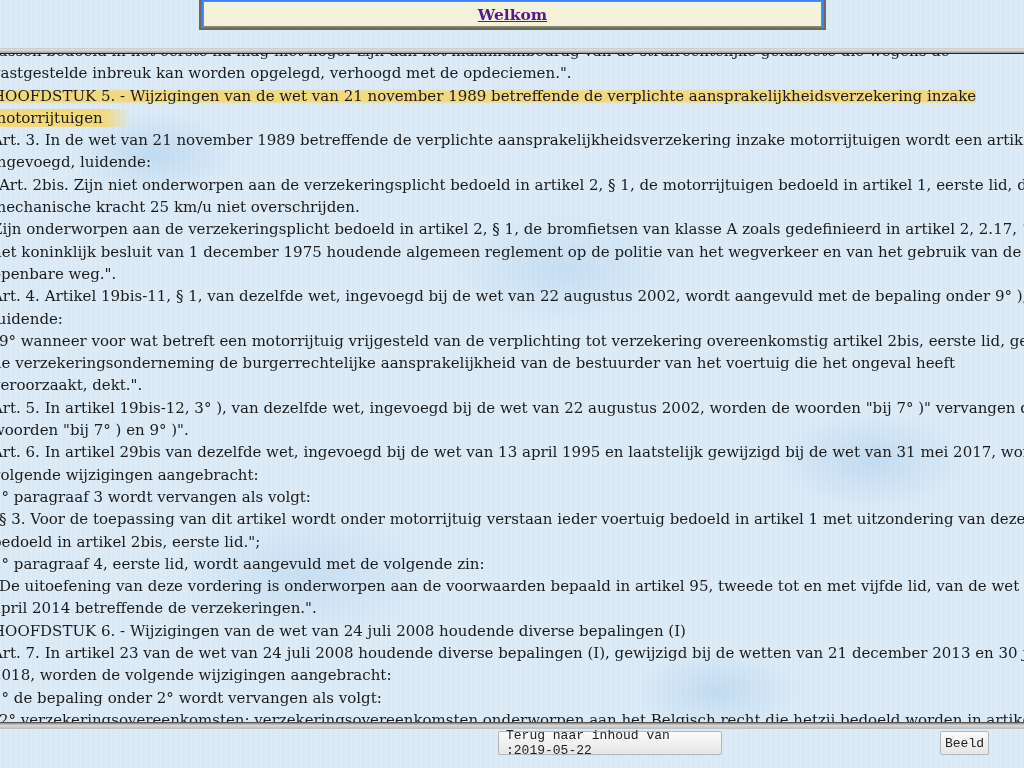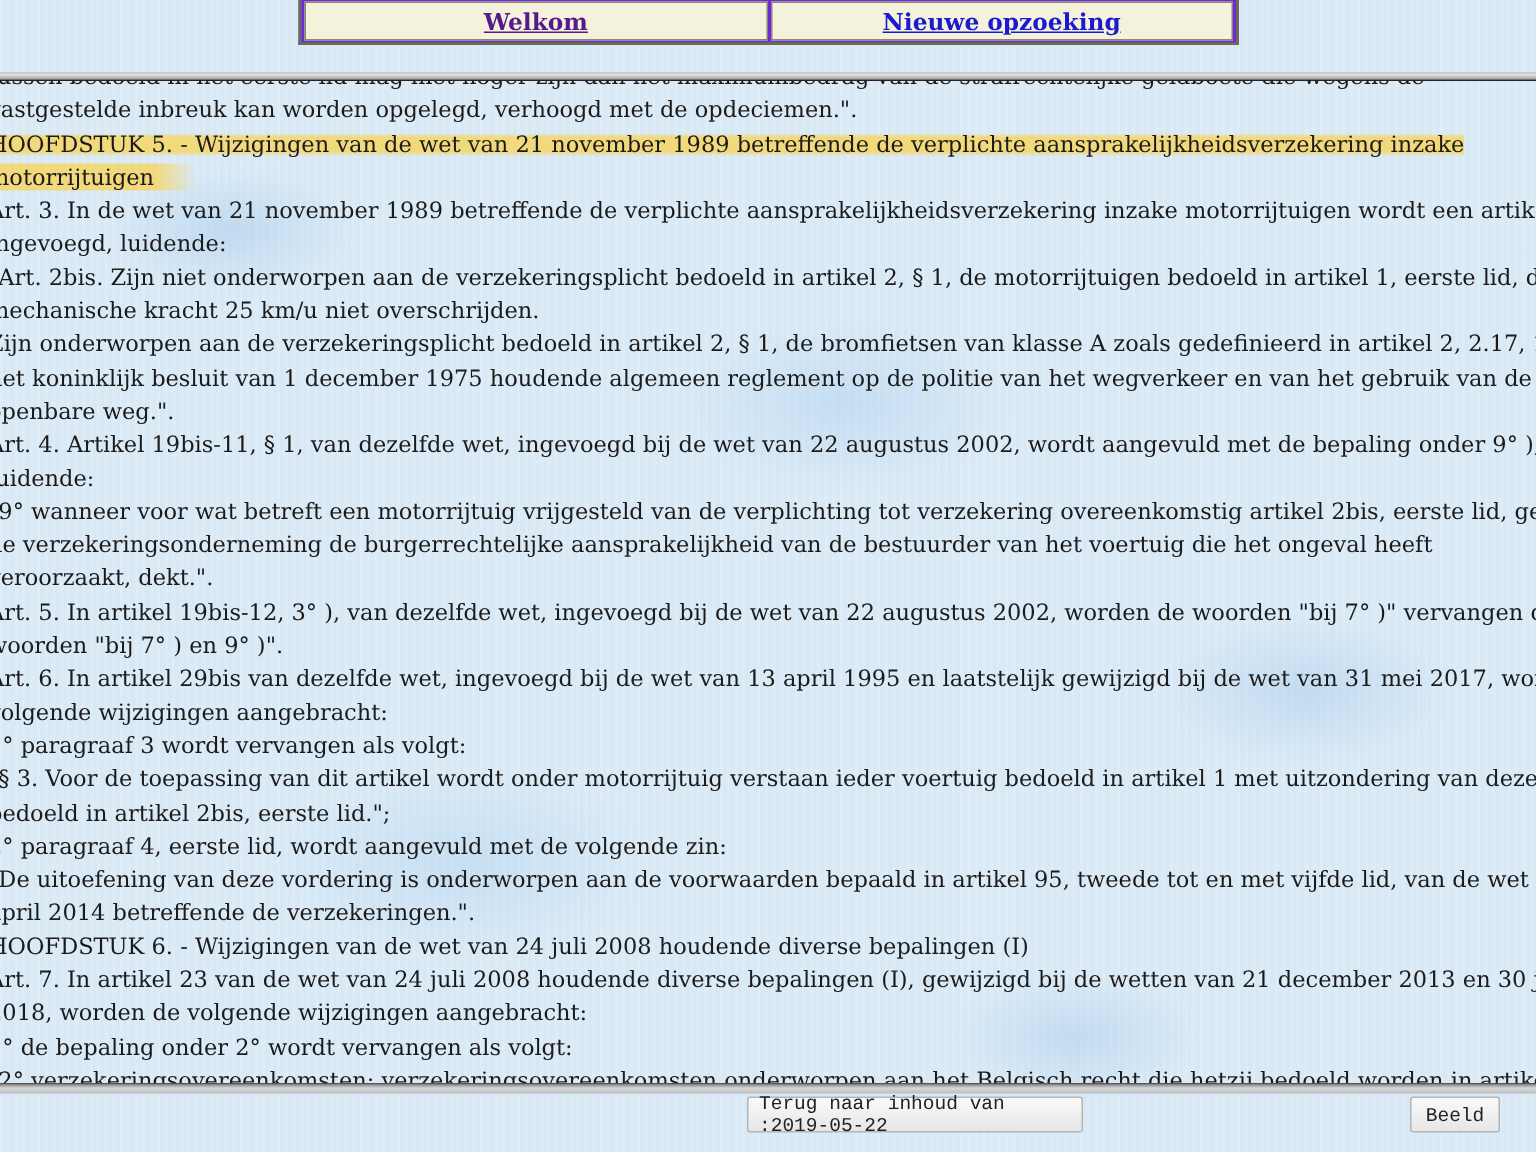--- a/index.html
+++ b/index.html
@@ -19,21 +19,21 @@
         #dbeaf6;
     }
 
     
     .top-frame {
       position: absolute; left: 0; top: 0; width: 1024px; height: 48px;
     }
     .nav-table {
       position: absolute; left: 199px; top: 0; width: 627px; height: 30px;
       border: 2px solid #6a6a5a; border-top: none;
-      display: flex; background: #6d28d9; padding: 1px;
+      display: flex; background: #3b82f6; padding: 1px;
     }
     .nav-cell {
       flex: 1; margin: 0 1px; background: #f5f2dc;
       border: 1px solid #8a8870;
       display: flex; align-items: center; justify-content: center;
       font-family: "DejaVu Serif", serif; font-weight: bold; font-size: 15.5px;
     }
     .nav-cell a { color: #1a1ad0; text-decoration: underline; cursor: pointer; }
     .nav-cell a.visited { color: #551a8b; }
 
@@ -69,32 +69,29 @@
     }
     .btn {
       position: absolute; top: 2px; height: 24px;
       background: linear-gradient(#fafafa, #e6e6e6);
       border: 1px solid #b5b5b5; border-radius: 2px;
       font-family: Liberation Mono, monospace; font-size: 13px; color: #222;
       display: flex; align-items: center; justify-content: center;
       cursor: pointer; padding: 4px 7px;
     }
     .btn-back { left: 498px; width: 224px; }
-    .btn-view { left: 940px; width: 60px; }
+    .btn-view { left: 940px; width: 49px; }
   </style>
 </head>
 <body>
 
 <div class="top-frame">
   <div class="nav-table">
     <div class="nav-cell">
       <a class="visited">Welkom</a>
-    </div>
-    <div class="nav-cell">
-      <a>Nieuwe opzoeking</a>
     </div>
   </div>
 </div>
 
 <div class="frame-sep sep-top"></div>
 
 <div class="content">
   <div class="text">
     <span class="line">tussen bedoeld in het eerste lid mag niet hoger zijn dan het maximumbedrag van de strafrechtelijke geldboete die wegens de</span>
     <span class="line">vastgestelde inbreuk kan worden opgelegd, verhoogd met de opdeciemen.".</span>

